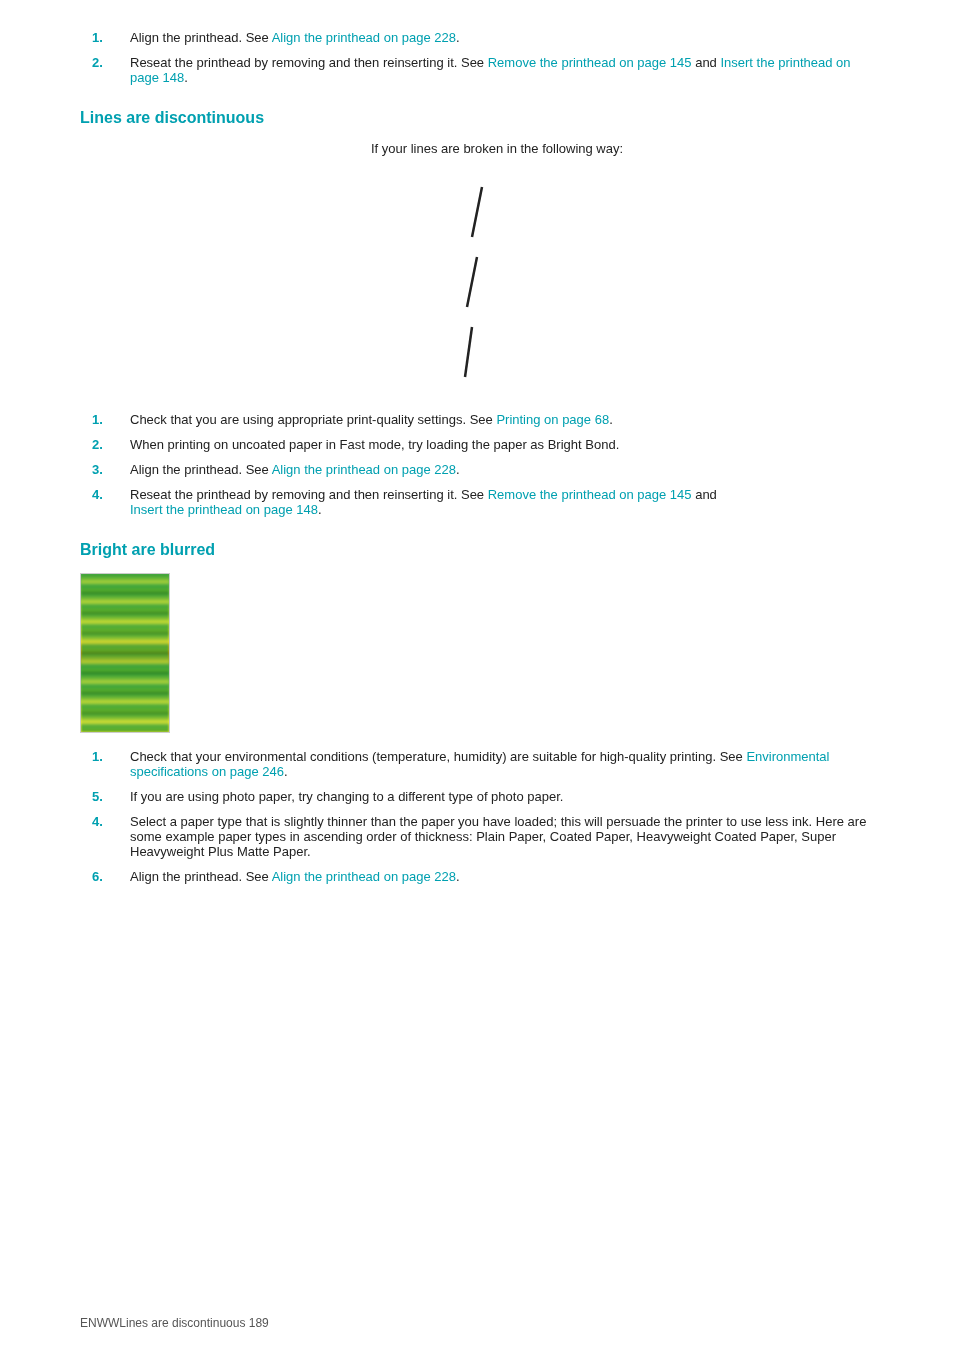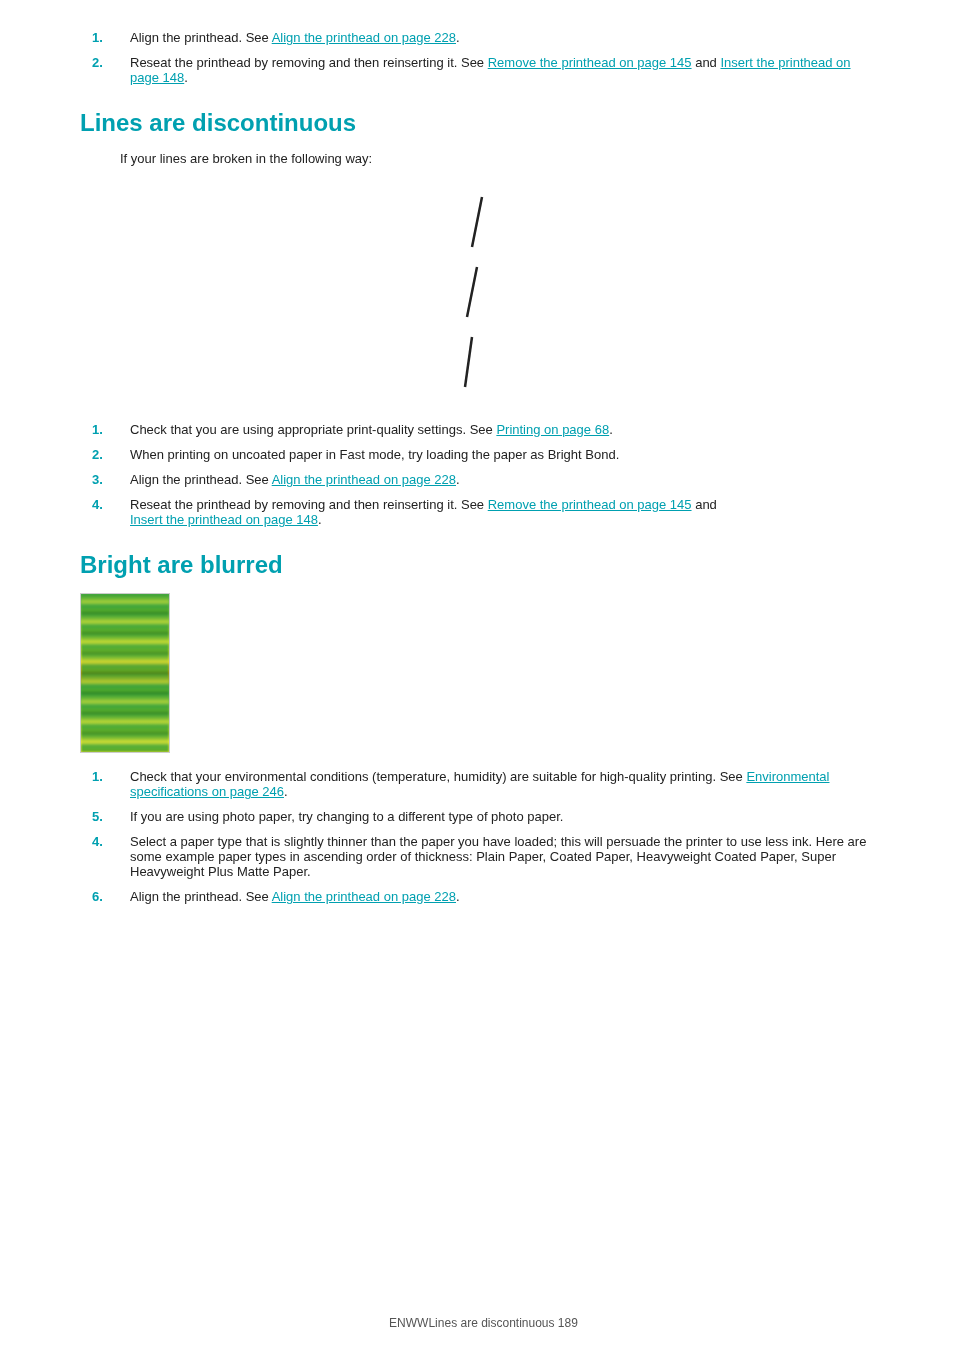--- a/index.html
+++ b/index.html
@@ -13,31 +13,32 @@
       min-height: 1350px;
       position: relative;
     }
 
     .page {
       padding: 30px 80px 60px 80px;
     }
 
     .section-heading {
       color: #00a0b0;
-      font-size: 24px;
+      font-size: 16px;
       font-weight: bold;
       margin-bottom: 14px;
       margin-top: 10px;
     }
 
     .intro-text {
       margin-left: 40px;
       margin-bottom: 16px;
       font-size: 13px;
       color: #222;
+      text-align: center;
     }
 
     .diagram-area {
       display: flex;
       justify-content: center;
       align-items: center;
       margin: 10px 0 20px 0;
       height: 220px;
     }
 
@@ -92,37 +93,36 @@
     ol.numbered-list li::before {
       content: attr(data-num) ".";
       position: absolute;
       left: -28px;
       color: #00a0b0;
       font-weight: bold;
     }
 
     a.link {
       color: #00a0b0;
-      text-decoration: underline;
       cursor: pointer;
     }
 
     .humidity-text {
       margin-bottom: 12px;
       font-size: 13px;
       color: #222;
     }
 
     .footer {
       position: absolute;
       bottom: 20px;
-      left: 13px;
+      left: 0;
       right: 0;
       display: flex;
-      justify-content: center;
+      justify-content: flex-start;
       padding: 0 80px;
       font-size: 12px;
       color: #555;
       border-top: none;
     }
 
     .section-gap {
       margin-top: 24px;
     }
 

